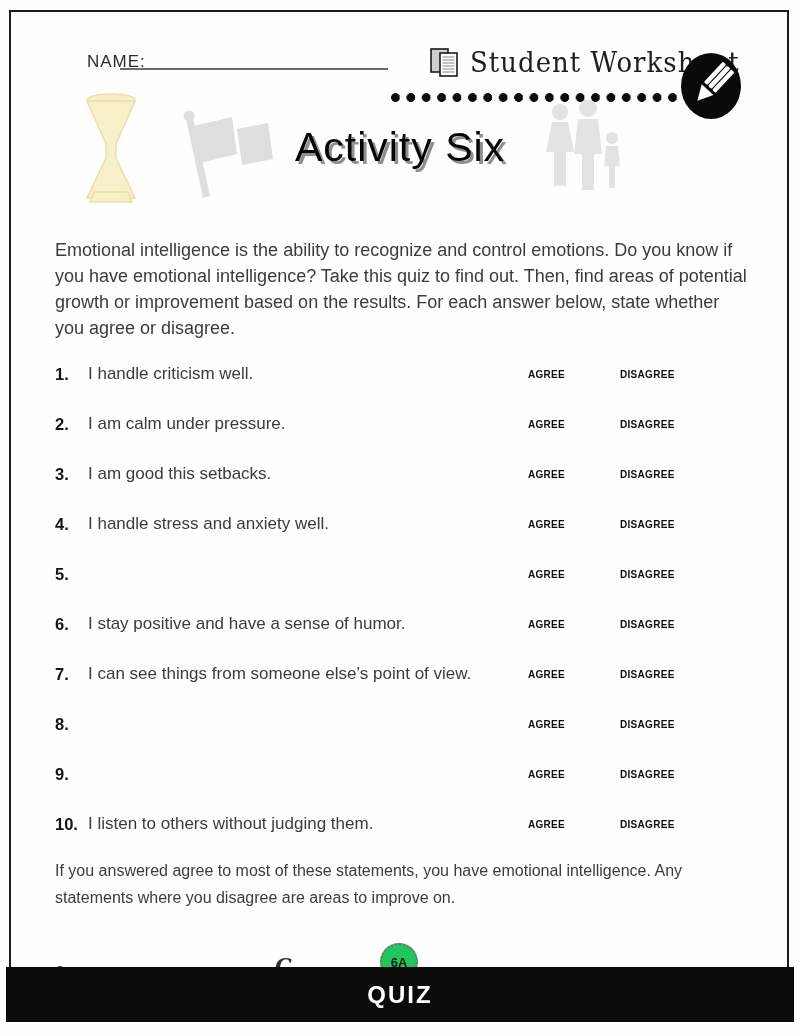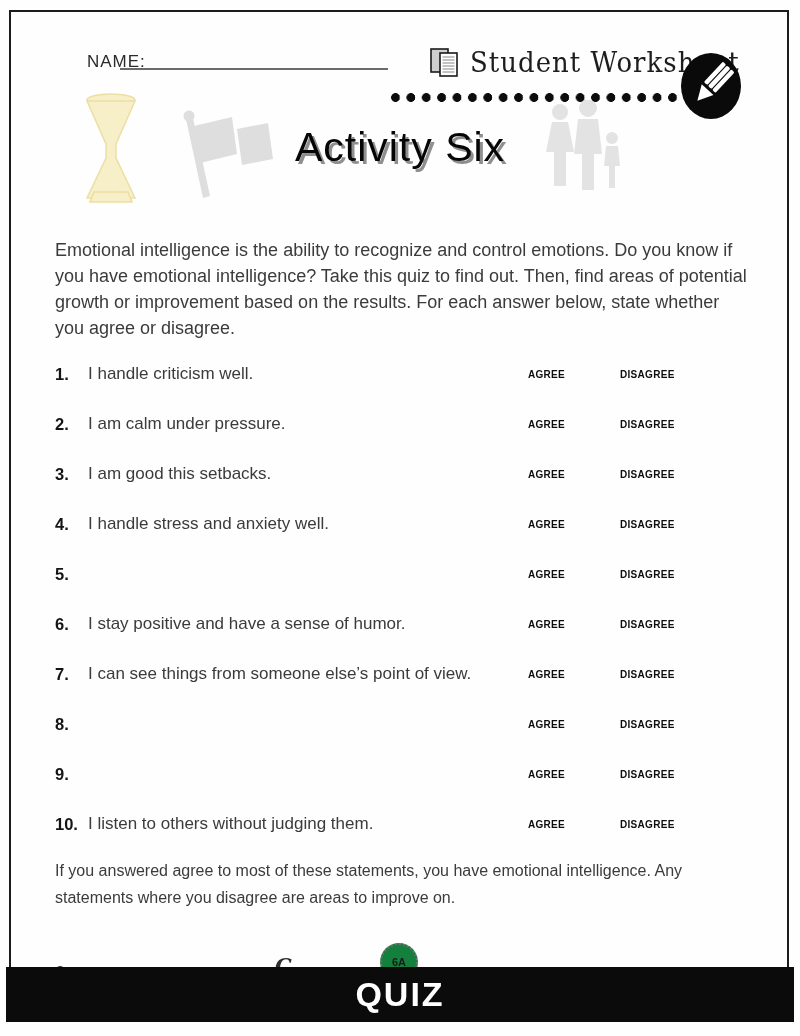--- a/index.html
+++ b/index.html
@@ -73,30 +73,30 @@
     position:absolute; left:55px; top:957px; z-index:2;
     font-size:14px; font-weight:700; letter-spacing:1.6px; color:#2e2e2e;
     white-space:nowrap;
   }
   .script-c {
     display:inline-block; font-family:"DejaVu Serif", serif; font-style:italic;
     font-size:21px; font-weight:700; transform:translateY(-4px); margin:0 1px;
   }
   .page-badge {
     position:absolute; left:380px; top:943px; width:38px; height:38px; z-index:2;
-    border:2px dotted #6f6f6f; border-radius:50%; background:#15803d;
+    border:2px dotted #6f6f6f; border-radius:50%; background:#22c55e;
     display:flex; align-items:center; justify-content:center;
-    font-size:11px; font-weight:800; color:#1a1a1a;
+    font-size:13px; font-weight:800; color:#1a1a1a;
   }
   .quiz-bar {
     position:absolute; left:6px; top:967px; width:788px; height:55px; z-index:5;
     background:#0b0b0b; display:flex; align-items:center; justify-content:center;
   }
   .quiz-bar-label {
-    color:#ffffff; font-size:34px; font-weight:800; letter-spacing:2px;
+    color:#ffffff; font-size:24px; font-weight:800; letter-spacing:2px;
   }
 </style>
 </head>
 <body>
 
 <div class="canvas">
 
   <div class="page-border"></div>
 
   <span class="name-label">NAME:</span>

